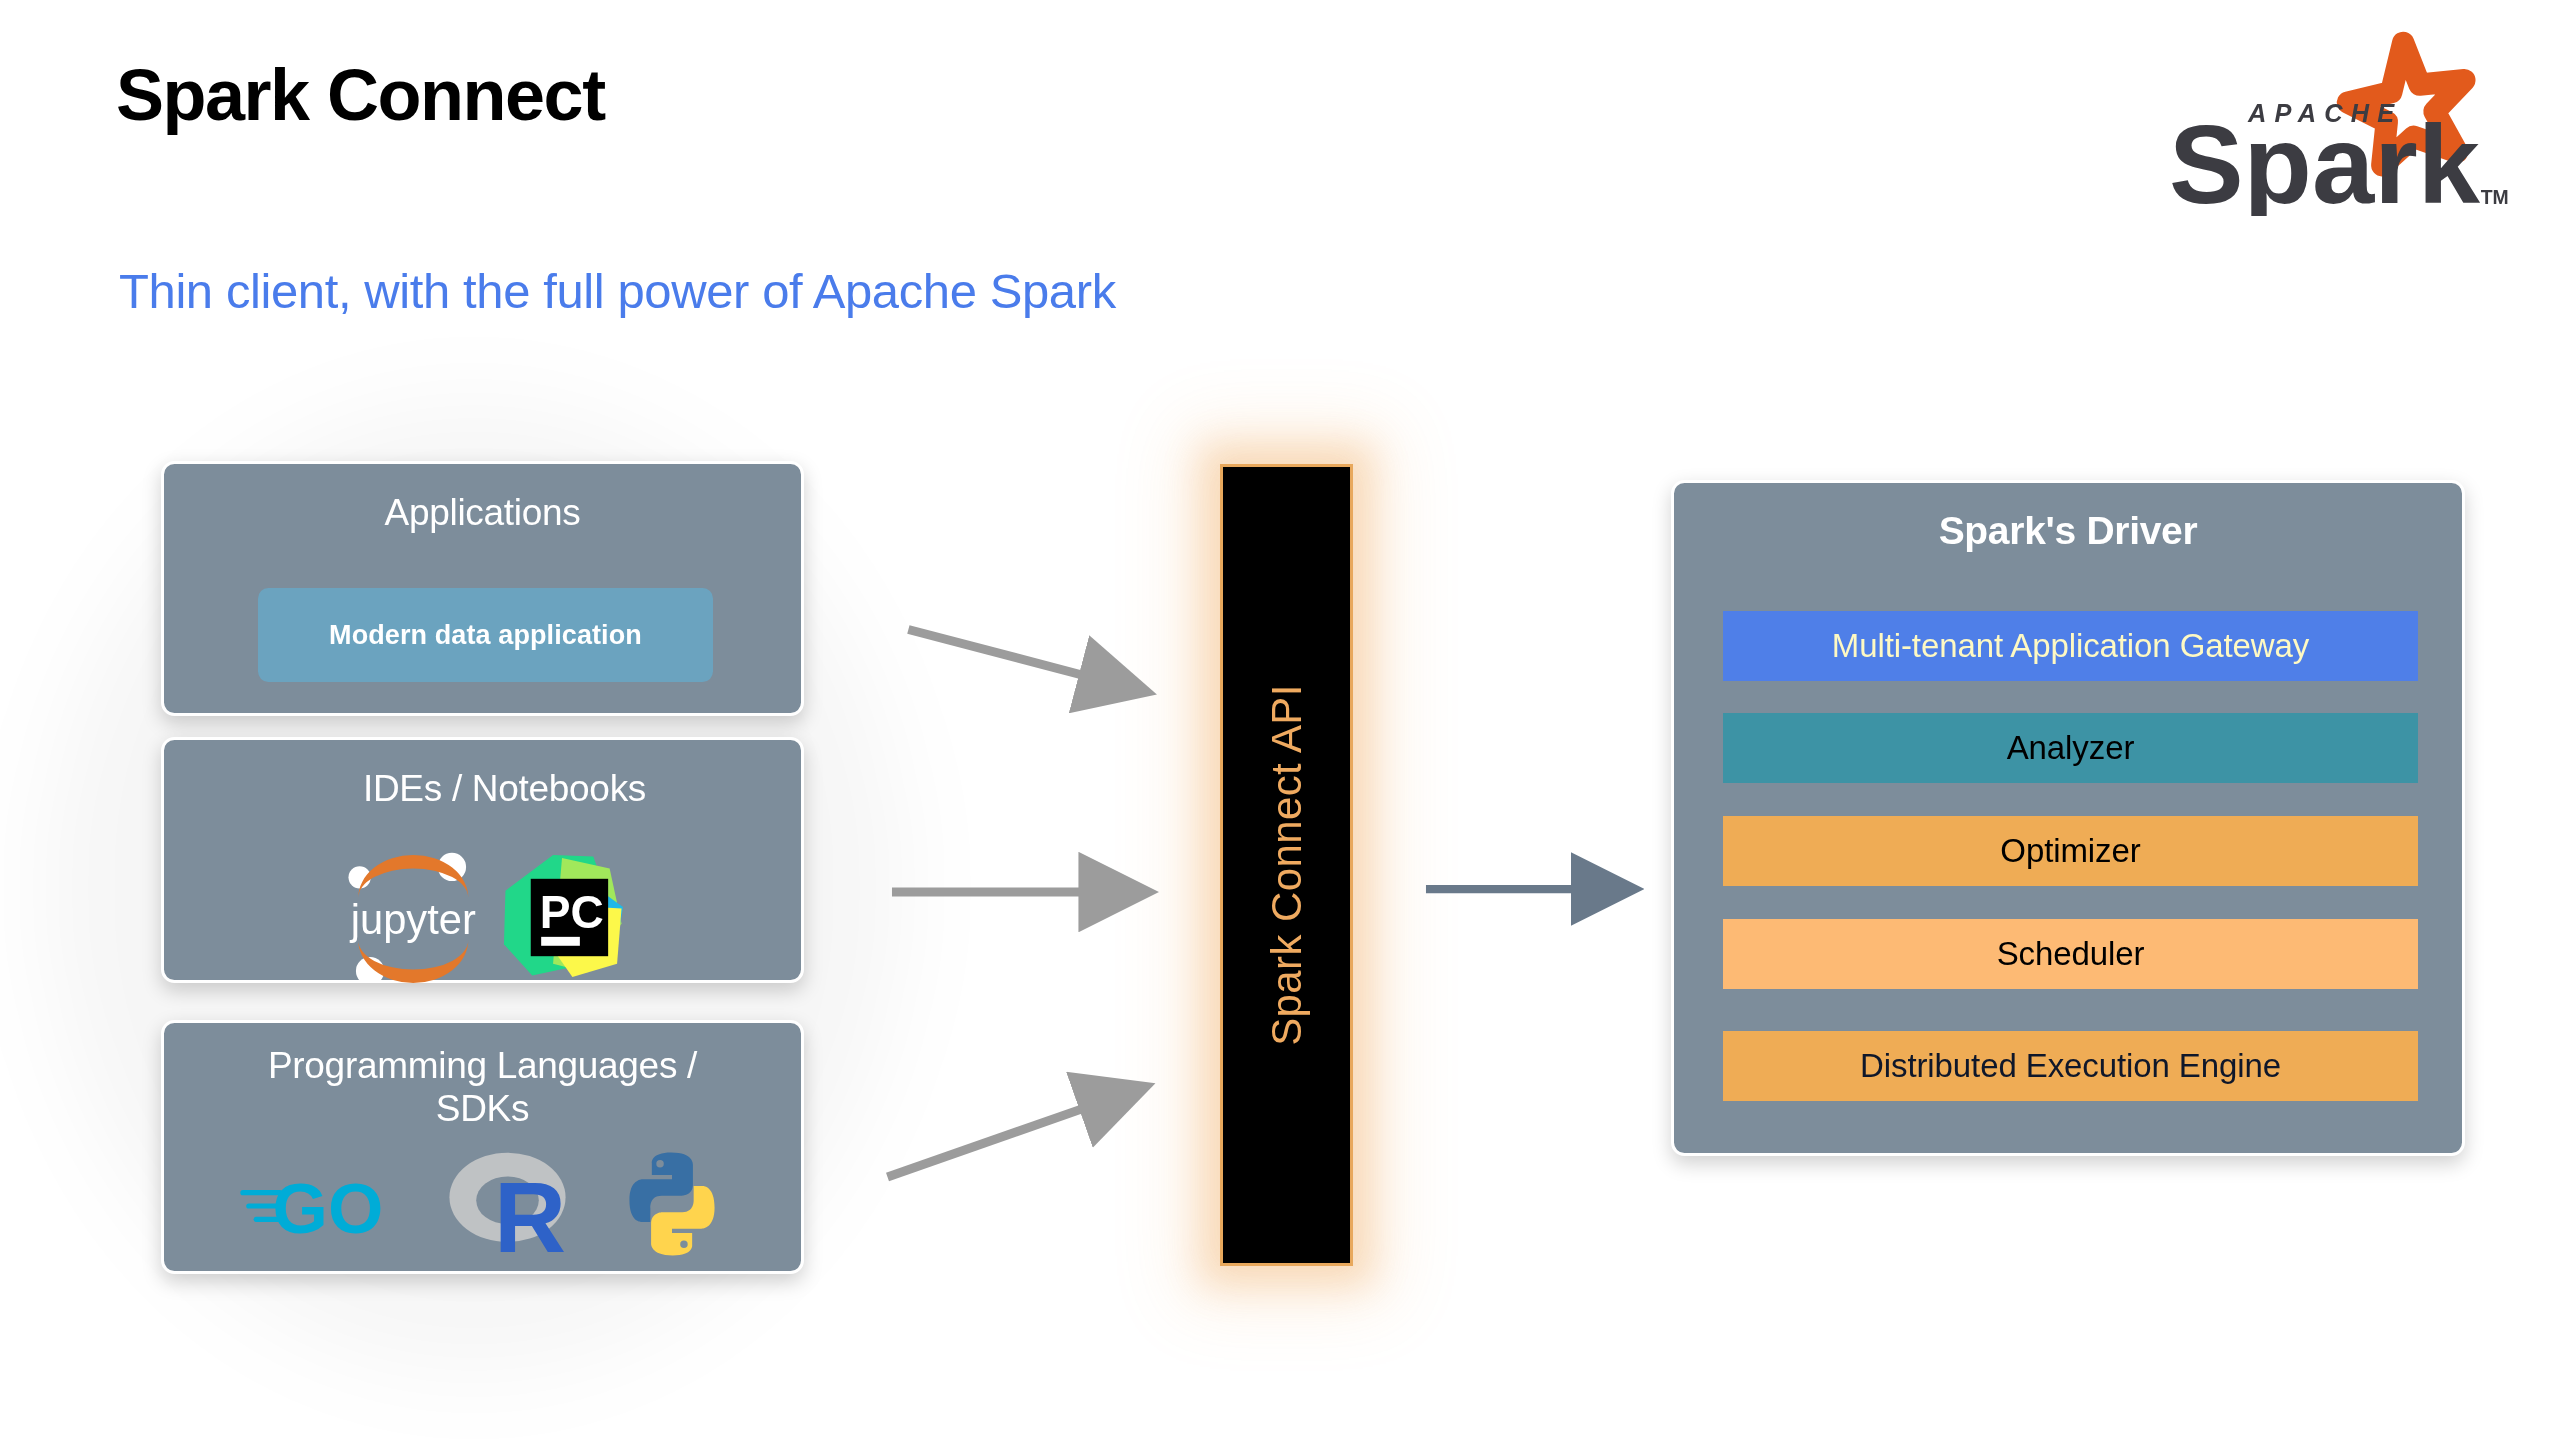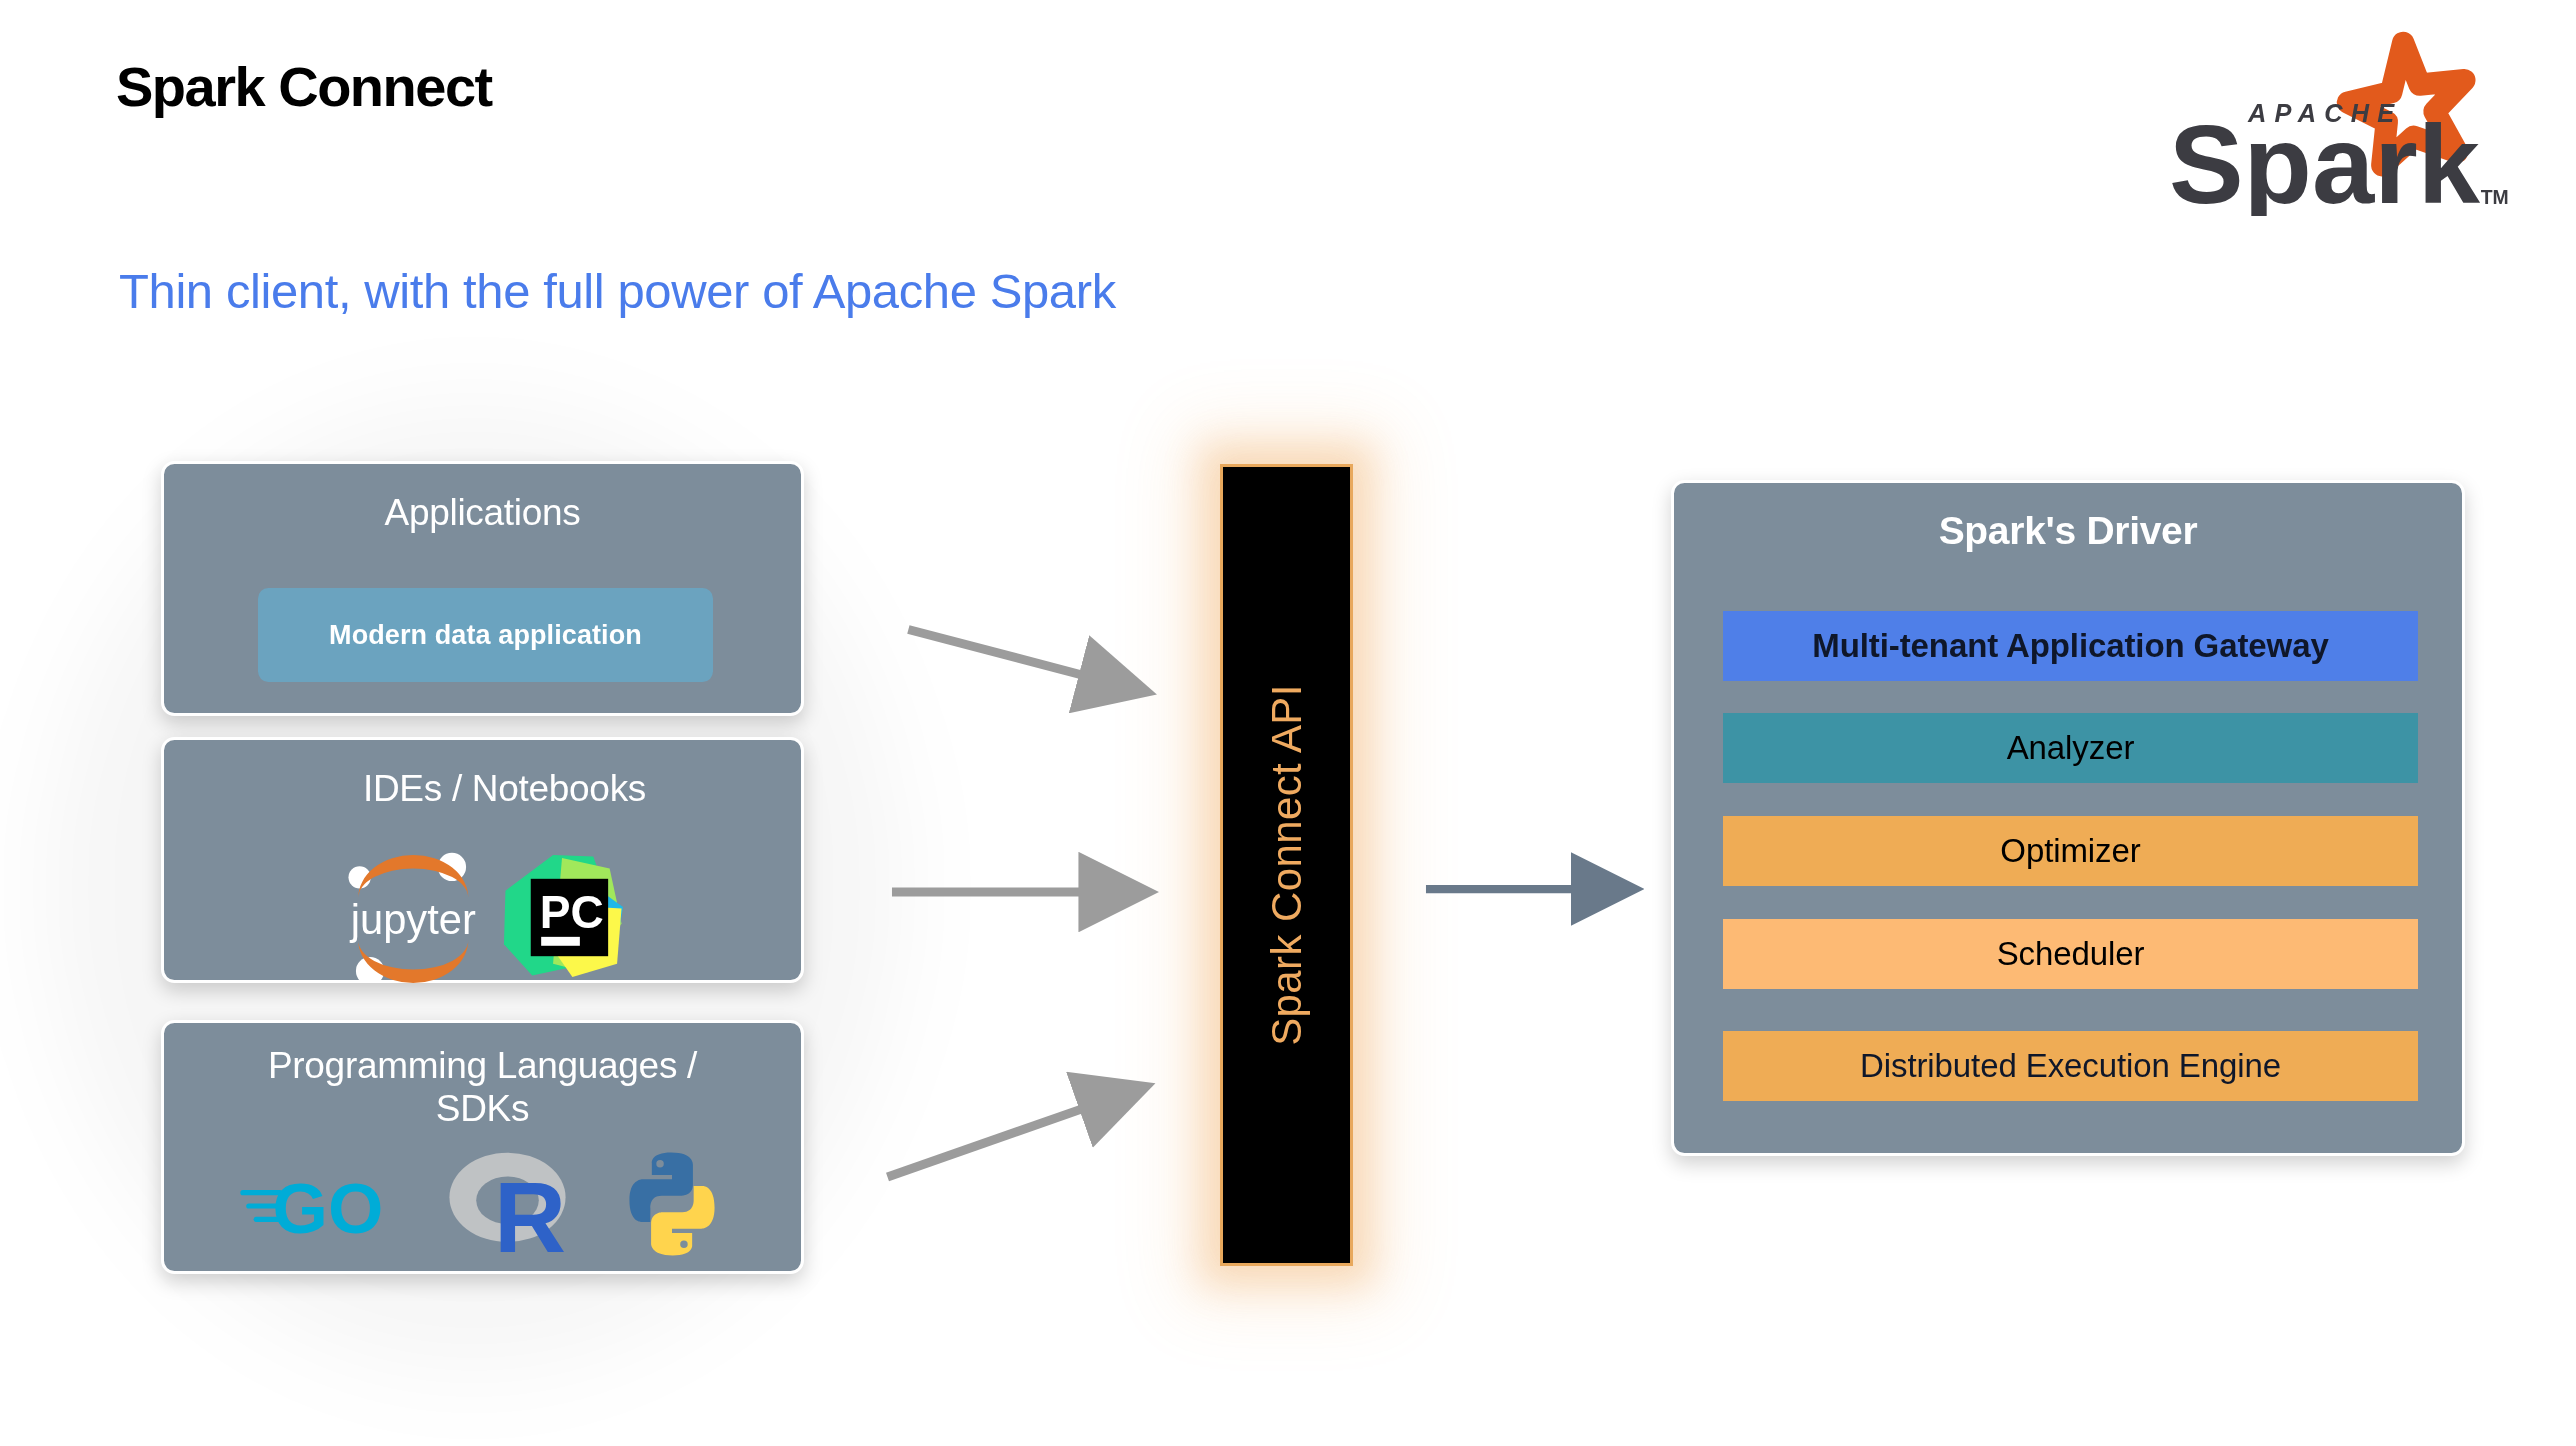--- a/index.html
+++ b/index.html
@@ -7,21 +7,21 @@
     width:2576px;height:1447px;
     background:#ffffff;
     font-family:"Liberation Sans", sans-serif;
     position:relative;
     overflow:hidden;
   }
 
   
   #page-title{
     position:absolute; left:116px; top:58px;
-    font-size:56px; font-weight:700; color:#000000;
+    font-size:72px; font-weight:700; color:#000000;
     letter-spacing:-1.5px; line-height:1.05; white-space:nowrap;
   }
   #page-subtitle{
     position:absolute; left:119px; top:263px;
     font-size:49px; font-weight:400; color:#4A7CEB;
     letter-spacing:-0.4px; white-space:nowrap;
   }
 
   
   #spark-logo{ position:absolute; right:46px; top:16.4px; width:373px; height:200px; }
@@ -75,21 +75,21 @@
   }
 
   
   #box-driver{ left:1671px; top:480px; width:794px; height:676px; }
   #box-driver .panel-title{ margin-top:25px; font-weight:700; font-size:39px; }
   .driver-row{
     position:absolute; left:49px; width:695px; height:70px;
     display:flex; align-items:center; justify-content:center;
     font-size:33px; letter-spacing:-0.1px;
   }
-  #driver-row-0{ top:128px; background:#4F7FE8; color:#0f172a; font-weight:700;text-align:center; }
+  #driver-row-0{ top:128px; background:#4F7FE8; color:#fef9c3; font-weight:400;text-align:center; }
   #driver-row-1{ top:230px; background:#3D93A5; color:#000000; font-weight:400; }
   #driver-row-2{ top:333px; background:#EFAC55; color:#000000; font-weight:400; }
   #driver-row-3{ top:436px; background:#fdba74; color:#000000; font-weight:400; }
   #driver-row-4{ top:548px; background:#EFAC55; color:#0f172a; font-weight:400; }
 
   
   #arrows{ position:absolute; left:0; top:0; width:2576px; height:1447px; pointer-events:none; }
 
   
   .soft-glow{ position:absolute; border-radius:50%; filter:blur(45px); pointer-events:none; }

